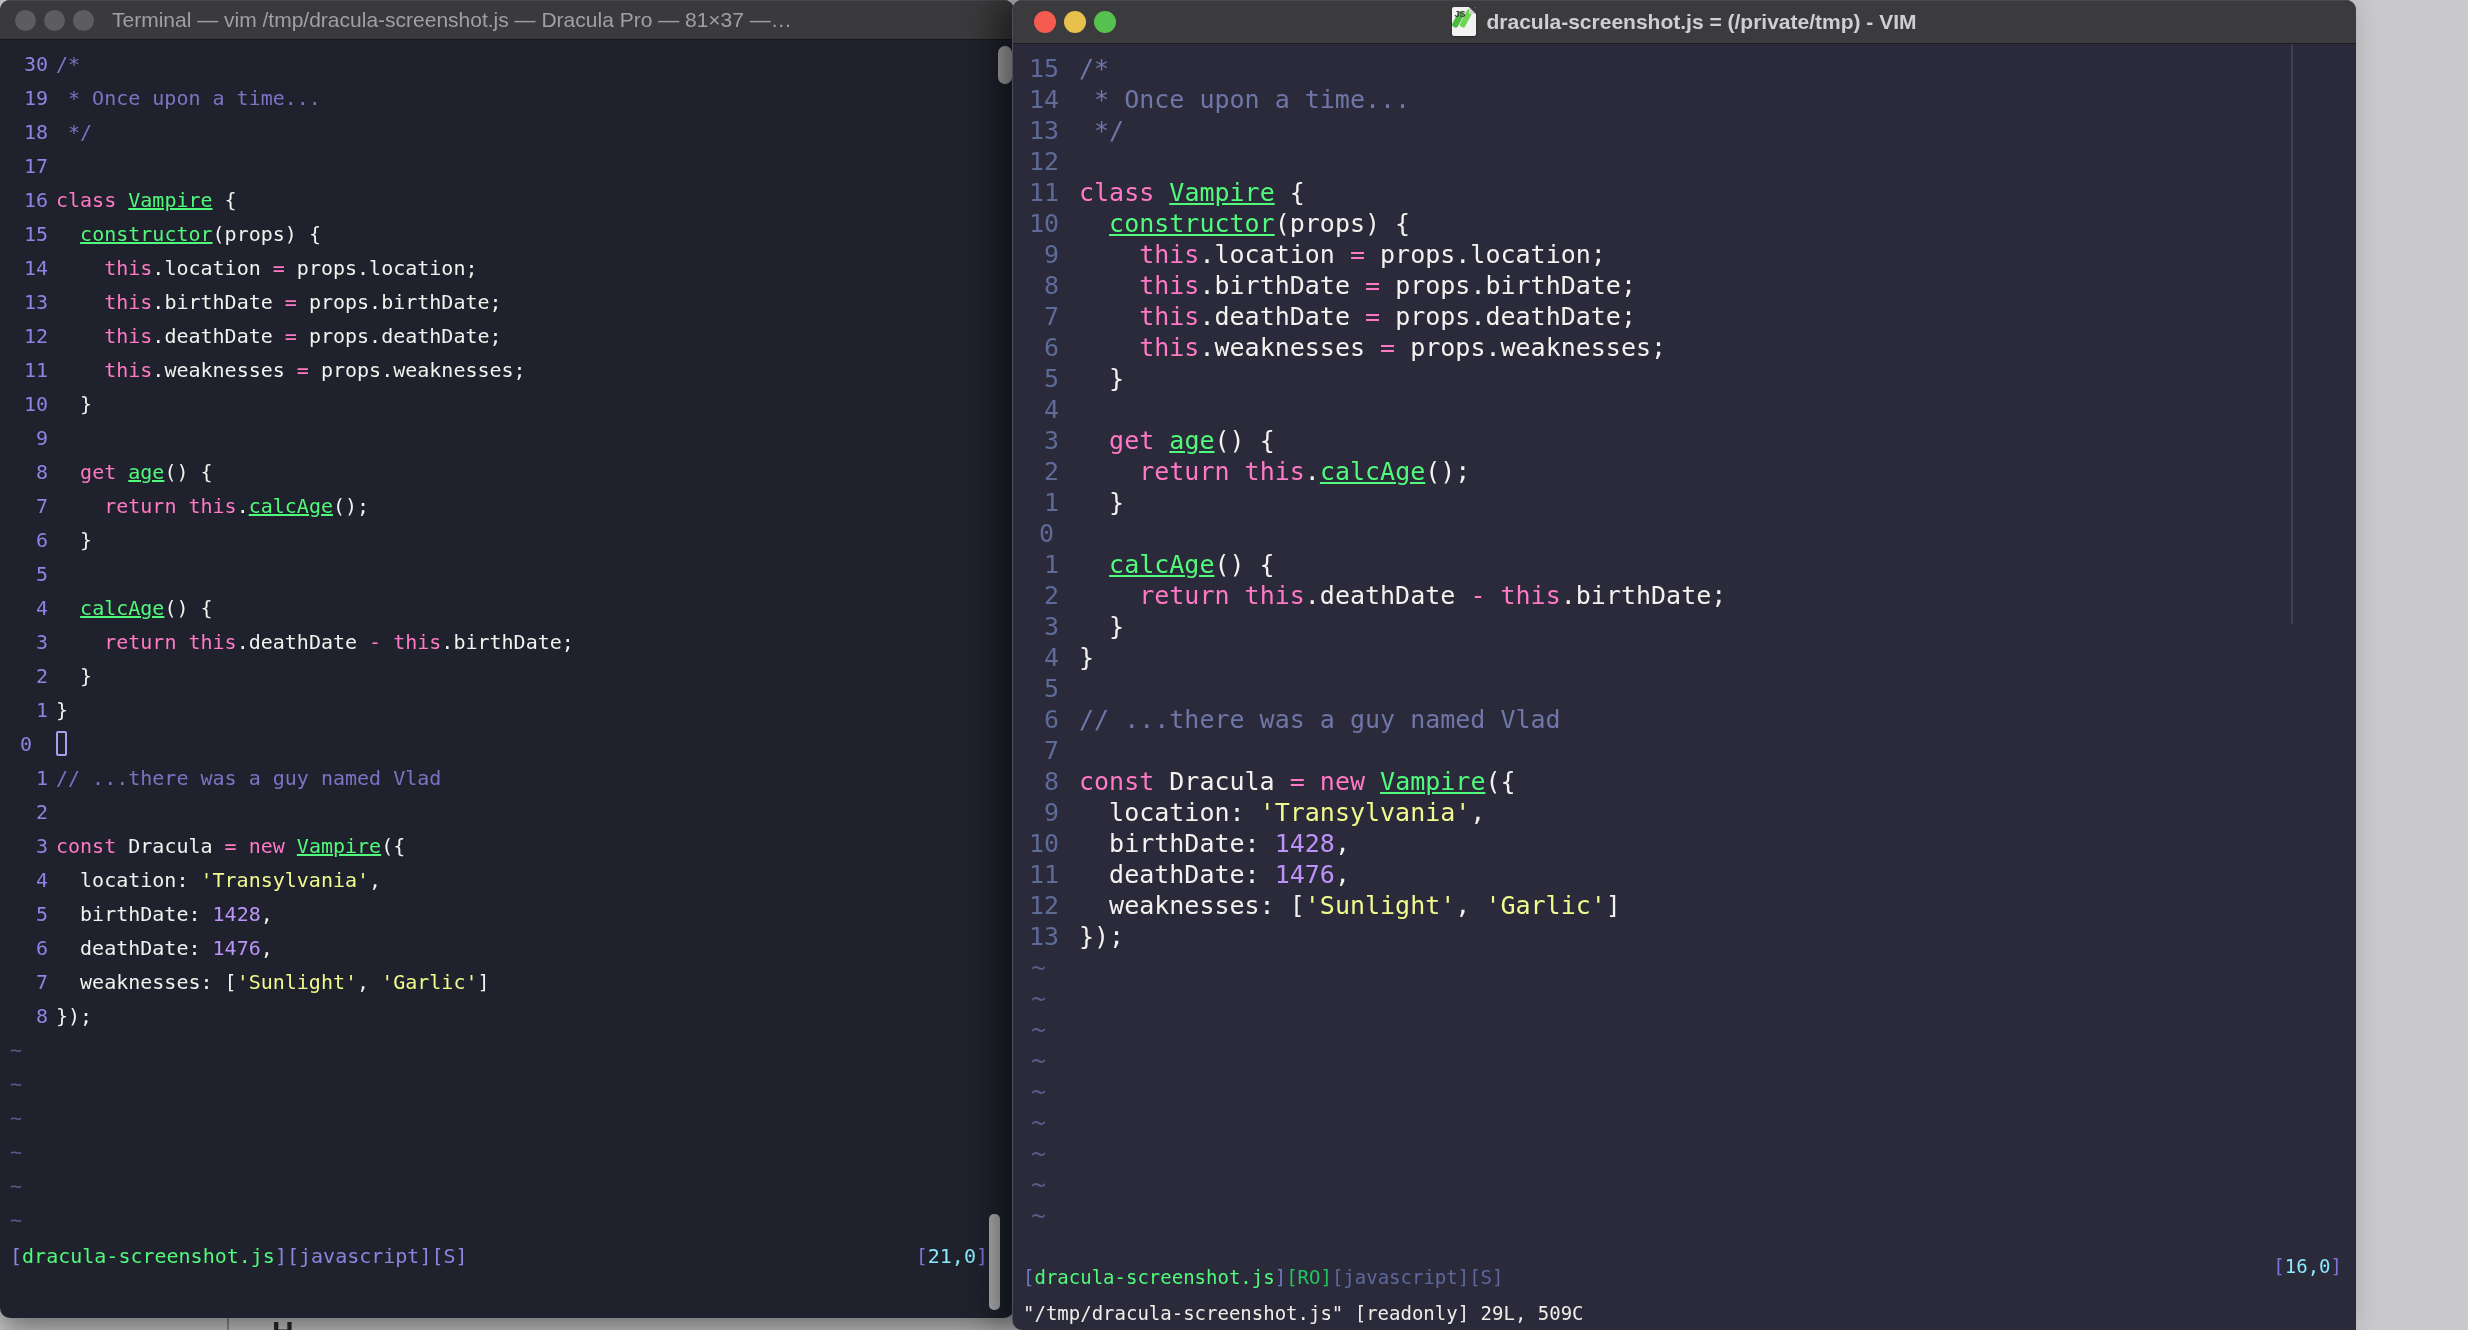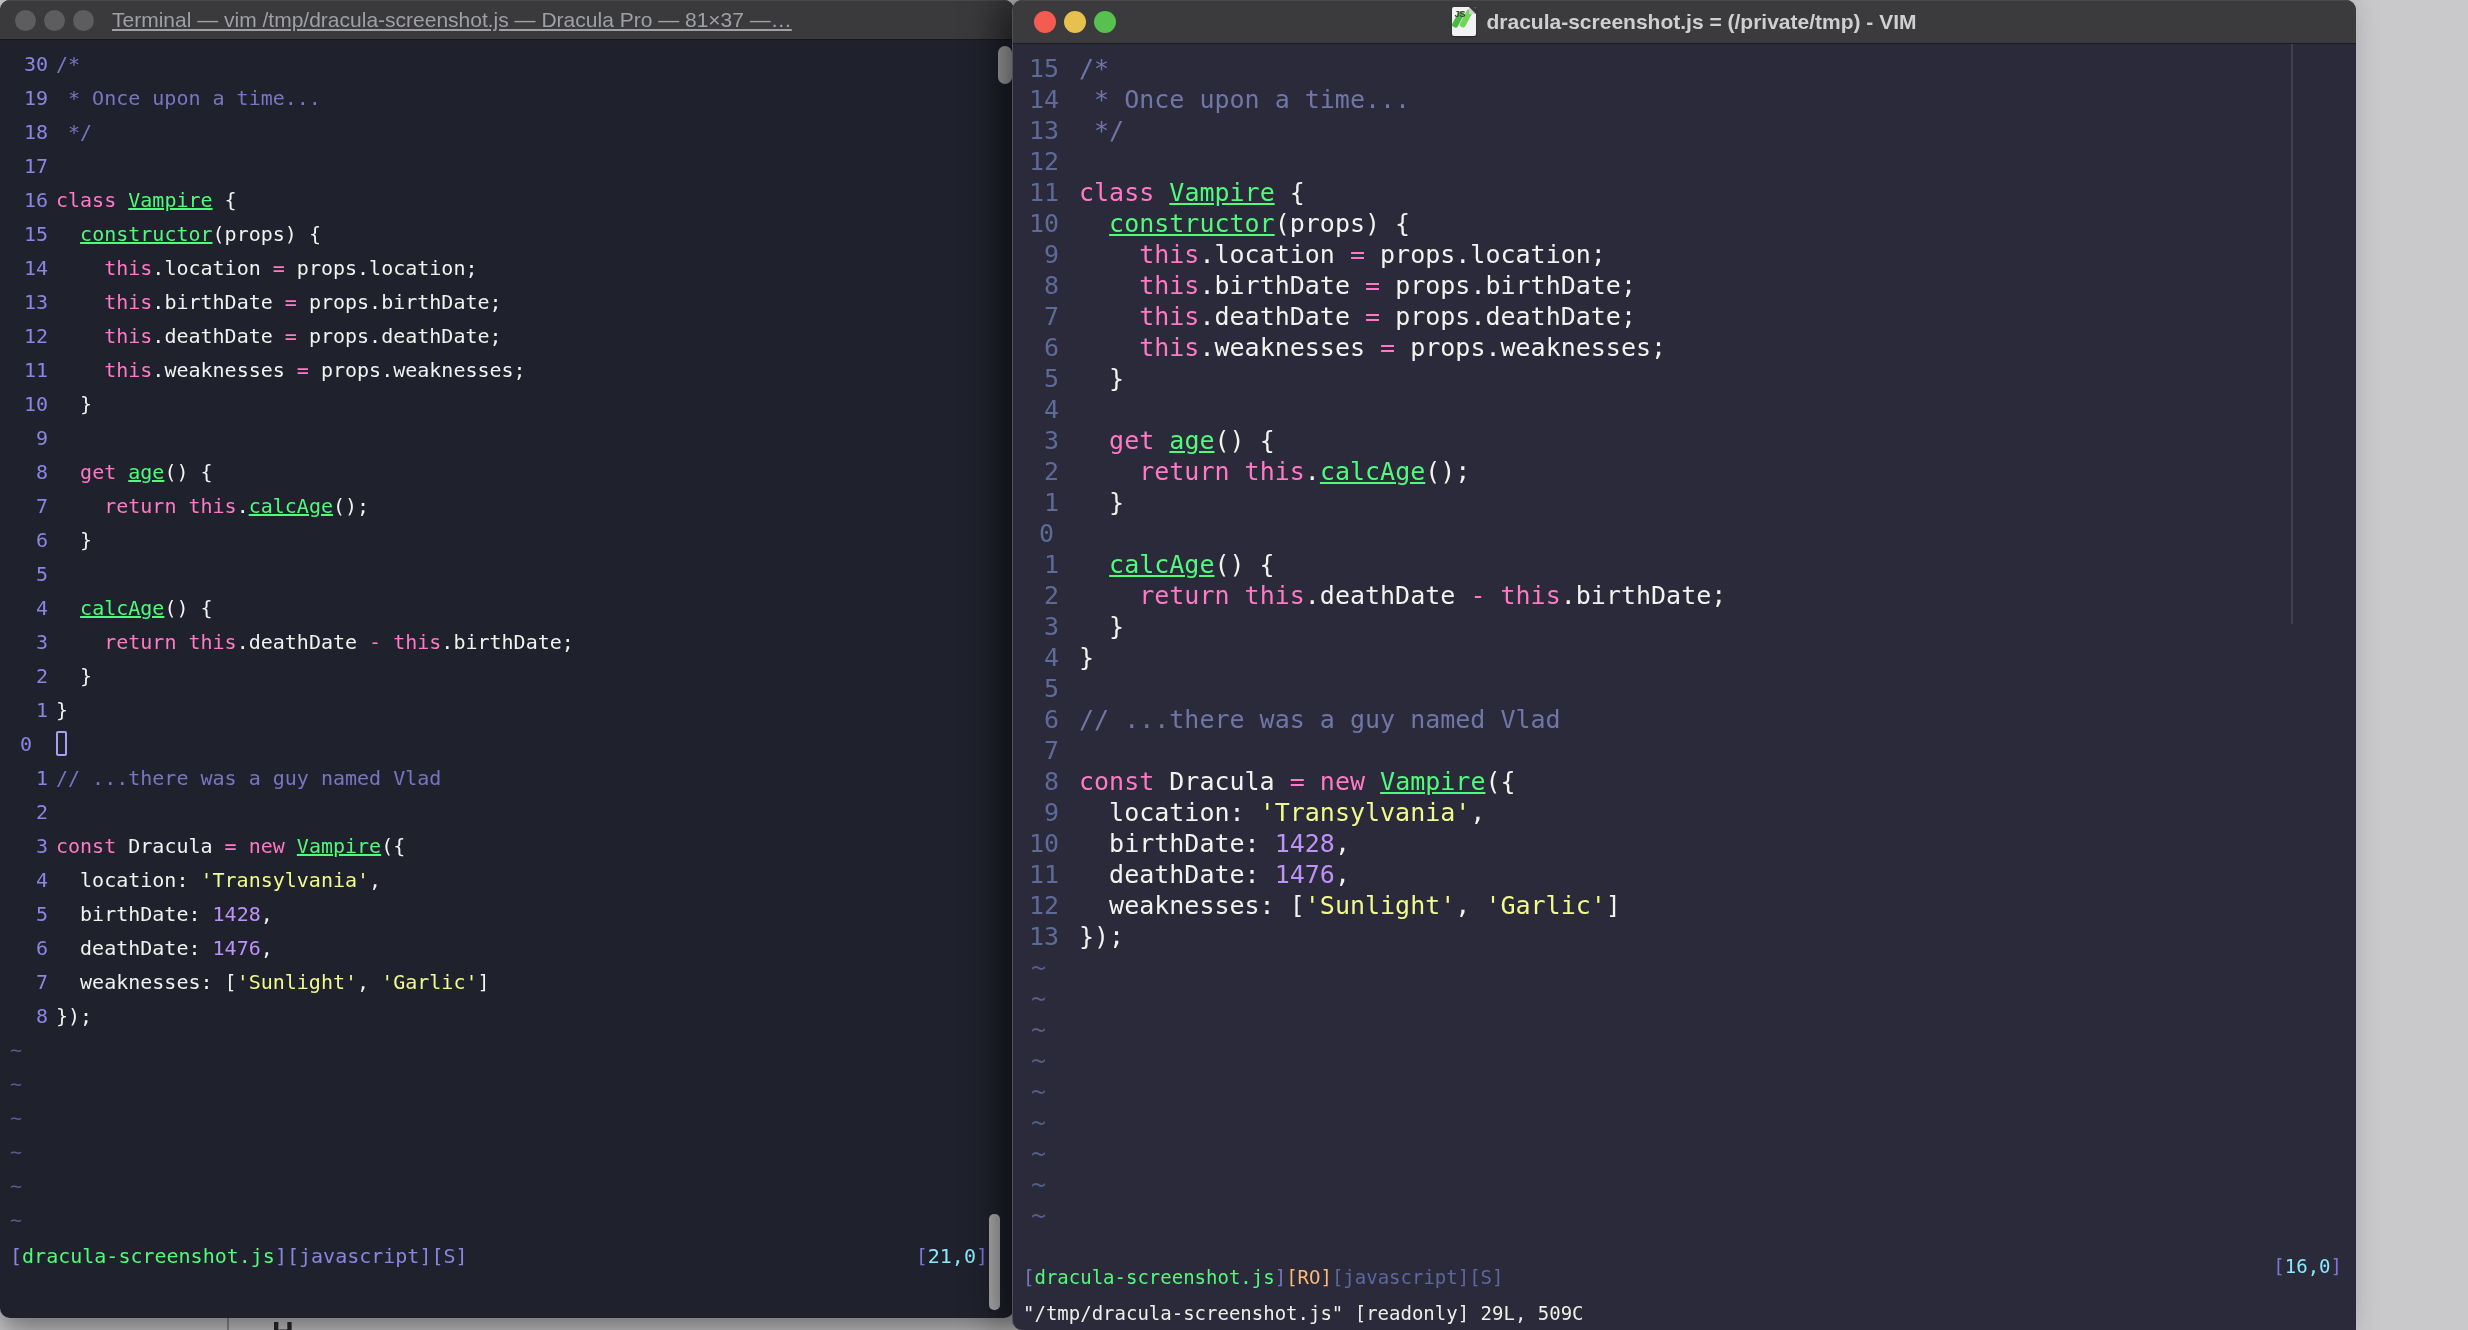--- a/index.html
+++ b/index.html
@@ -14,21 +14,21 @@
   
   .window { position:absolute; overflow:hidden; }
   .titlebar { position:absolute; left:0; top:0; width:100%; font-family:"Liberation Sans",sans-serif; box-shadow: inset 0 1px 0 rgba(255,255,255,.07); }
   .tl-btn { position:absolute; border-radius:50%; }
 
   
   #win-left { left:0; top:0; width:1014px; height:1318px; background:#1F222D; border-radius:10px; z-index:1; box-shadow:0 12px 30px rgba(0,0,0,.45); }
   #win-left .titlebar { height:40px; background:#3A3A3C; border-bottom:1px solid #18181A; }
   #win-left .tl-btn { width:21px; height:21px; top:10px; background:#5D5D60; }
   #lt-close{ left:15px; } #lt-min{ left:44px; } #lt-zoom{ left:73px; }
-  #win-left .title { position:absolute; left:112px; top:0; line-height:40px; font-size:21px; font-weight:500; color:#9EA0A4; white-space:nowrap;text-decoration:underline; }
+  #win-left .title { position:absolute; left:112px; top:0; line-height:40px; font-size:21px; font-weight:500; color:#9EA0A4; white-space:nowrap; }
 
   #buffer-left { position:absolute; left:0; top:41px; right:0; bottom:0; padding-top:6px; font-size:20px; }
   .pane-left .row { height:34px; line-height:34px; white-space:pre; }
   .pane-left .ln { display:inline-block; width:48px; text-align:right; vertical-align:top; }
   .pane-left .ln.cur { text-align:left; padding-left:20px; }
   .pane-left .code { margin-left:8px; white-space:pre; }
   .pane-left .tilde { padding-left:10px; color:#5F5B8E; }
   .pane-left .ln { color:#8E84E3; }
   .pane-left .t-c { color:#7B74C4; }
 
@@ -73,21 +73,21 @@
   .t-g { color:#50FA7B;text-decoration:underline; }   
   .t-y { color:#F1FA8C; }   
   .t-u { color:#BD93F9; }   
   .t-w { color:#F2F2EE; }   
 
   
   .s-sp  { color:#8C85E0; }
   .s-fn  { color:#50FA7B; }
   .s-rb  { color:#6E79C0; }
   .s-rb2 { color:#5C689E; }
-  .s-ro  { color:#fdba74; }
+  .s-ro  { color:#22c55e; }
   .s-cb  { color:#7C74D8; }
   .s-cy  { color:#8BE9FD; }
 </style>
 </head>
 <body>
 
 <div class="bg-strip">
   <div class="divider"></div>
   <span class="peek-letter">H</span>
 </div>

